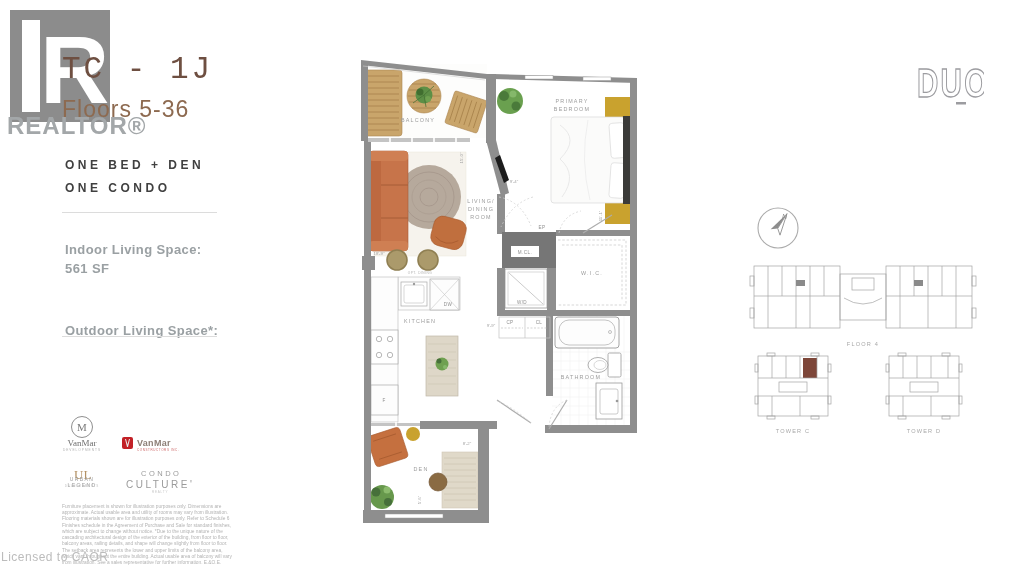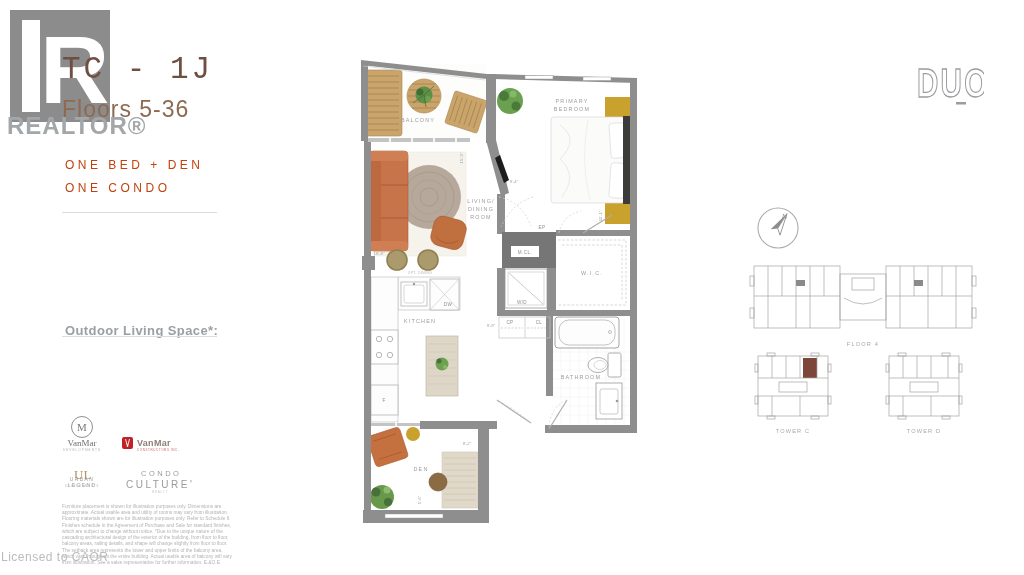--- a/index.html
+++ b/index.html
@@ -6,21 +6,21 @@
     font-family:"Liberation Sans",sans-serif;}
   .page{position:relative;width:1024px;height:575px;background:#fff;}
   .abs{position:absolute;}
 
   
   .realtor-box{left:10px;top:10px;width:100px;height:112px;background:#8c8c8c;z-index:1;}
   .realtor-word{left:7px;top:112px;font-size:24px;letter-spacing:1px;color:#a3a7a9;font-weight:700;z-index:1;}
   .plan-code{left:62px;top:52px;font-family:Liberation Mono, monospace;font-size:31px;color:#6e4f41;
     letter-spacing:3px;z-index:2;}
   .floors{left:62px;top:96px;font-size:23px;color:#8d6a50;letter-spacing:1px;z-index:2;}
-  .config{left:65px;top:154px;font-size:12px;font-weight:normal;letter-spacing:3.5px;color:#c2410c;line-height:23px;}
+  .config{left:65px;top:154px;font-size:12px;font-weight:bold;letter-spacing:3.5px;color:#404040;line-height:23px;}
   .divider{width:155px;height:1px;background:#dcdcdc;left:62px;}
   .space-block{left:65px;font-size:13px;font-weight:bold;color:#9aa0a3;letter-spacing:0.4px;line-height:19px;}
   .logos{left:60px;top:414px;width:190px;height:92px;}
   .fineprint{left:62px;top:504px;width:172px;font-size:4.8px;line-height:1.3;color:#b3b3b3;text-align:left;}
   .licensed{left:1px;top:550px;font-size:12px;color:#bcbcbc;letter-spacing:0.5px;}
 
   
   .vm-circle{position:absolute;left:11px;top:2px;width:20px;height:20px;border:1px solid #8f8f8f;border-radius:50%;
     text-align:center;line-height:20px;font-family:"Liberation Serif",serif;font-size:11px;color:#7a7a7a;}
   .vm-name{position:absolute;left:4px;top:24px;width:36px;text-align:center;font-family:"Liberation Serif",serif;
@@ -56,20 +56,24 @@
   <div class="abs plan-code">TC - 1J</div>
   <div class="abs floors">Floors 5-36</div>
 
   <div class="abs config">
     <div>ONE BED + DEN</div>
     <div>ONE CONDO</div>
   </div>
 
   <div class="abs divider" style="top:212px;"></div>
 
+  <div class="abs space-block" style="top:240px;">
+    <div>Indoor Living Space:</div>
+    <div>561 SF</div>
+  </div>
   <div class="abs space-block" style="top:285px;margin-top:36px;">
     <div>Outdoor Living Space*:</div>
   </div>
 
   <div class="abs divider" style="top:336px;"></div>
 
   <div class="abs logos">
     <div class="vm-circle">M</div>
     <div class="vm-name">VanMar</div>
     <div class="vm-sub">DEVELOPMENTS</div>

